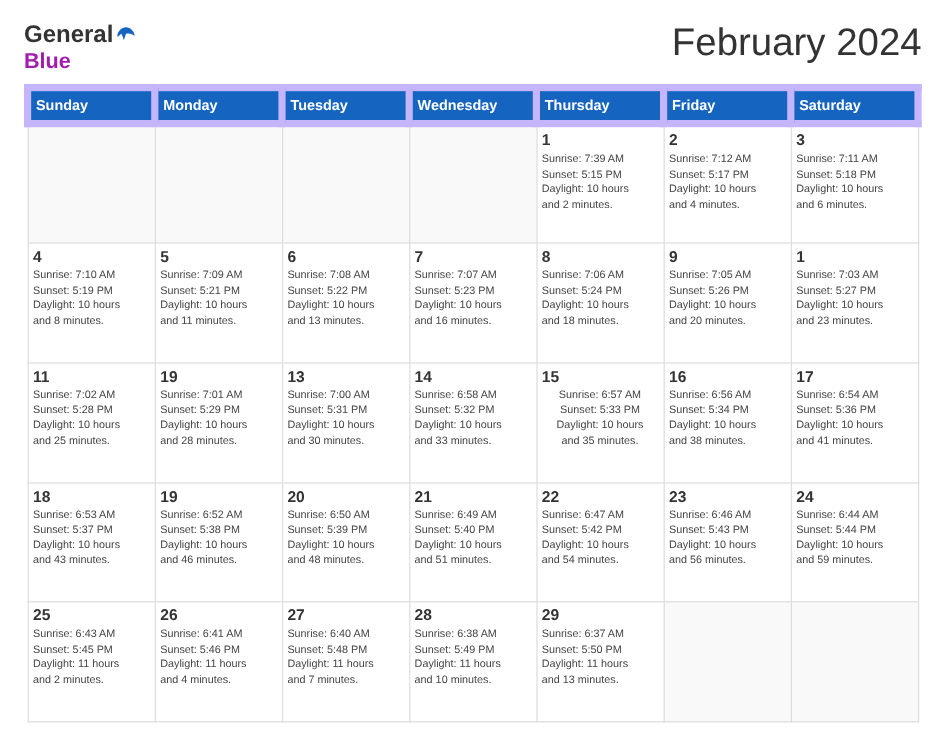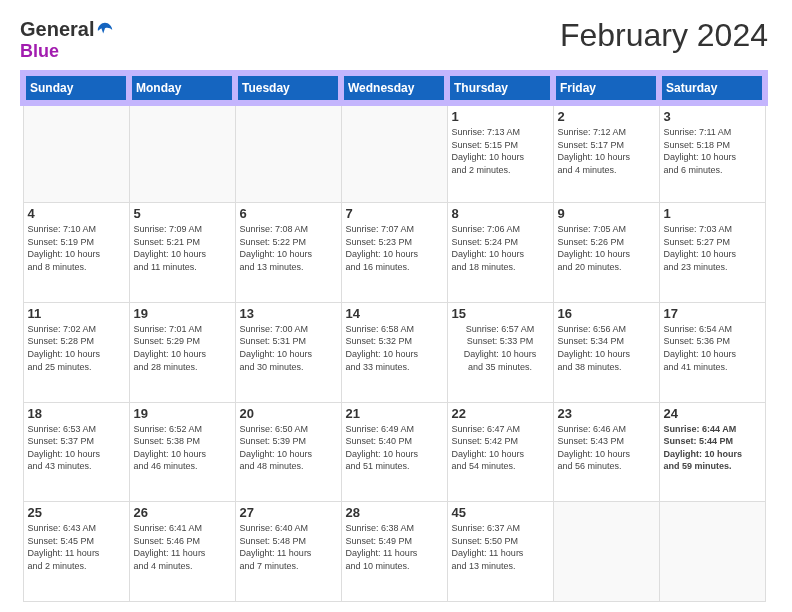--- a/index.html
+++ b/index.html
@@ -141,21 +141,21 @@
         </tr>
     </thead>
     <tbody id="calendar-body">
     <tr>
           <td class="empty"></td>
           <td class="empty"></td>
           <td class="empty"></td>
           <td class="empty"></td>
           <td>
             <span class="day-number">1</span>
-            <div class="day-info" style="white-space: pre-line;">Sunrise: 7:13 AM
+            <div class="day-info" style="white-space: pre-line;">Sunrise: 7:39 AM
 Sunset: 5:15 PM
 Daylight: 10 hours
 and 2 minutes.</div>
           </td>
           <td>
             <span class="day-number">2</span>
             <div class="day-info" style="white-space: pre-line;">Sunrise: 7:12 AM
 Sunset: 5:17 PM
 Daylight: 10 hours
 and 4 minutes.</div>
@@ -308,21 +308,21 @@
           </td>
           <td>
             <span class="day-number">23</span>
             <div class="day-info" style="white-space: pre-line;">Sunrise: 6:46 AM
 Sunset: 5:43 PM
 Daylight: 10 hours
 and 56 minutes.</div>
           </td>
           <td>
             <span class="day-number">24</span>
-            <div class="day-info" style="white-space: pre-line; font-weight: bold;">Sunrise: 6:44 AM
+            <div class="day-info" style="white-space: pre-line;">Sunrise: 6:44 AM
 Sunset: 5:44 PM
 Daylight: 10 hours
 and 59 minutes.</div>
           </td>
         </tr>
         <tr class="last-row">
           <td>
             <span class="day-number">25</span>
             <div class="day-info" style="white-space: pre-line;">Sunrise: 6:43 AM
 Sunset: 5:45 PM
@@ -344,21 +344,21 @@
 and 7 minutes.</div>
           </td>
           <td>
             <span class="day-number">28</span>
             <div class="day-info" style="white-space: pre-line;">Sunrise: 6:38 AM
 Sunset: 5:49 PM
 Daylight: 11 hours
 and 10 minutes.</div>
           </td>
           <td>
-            <span class="day-number">45</span>
+            <span class="day-number">29</span>
             <div class="day-info" style="white-space: pre-line;">Sunrise: 6:37 AM
 Sunset: 5:50 PM
 Daylight: 11 hours
 and 13 minutes.</div>
           </td>
           <td class="empty"></td>
           <td class="empty"></td>
         </tr>
       </tbody>
   </table>

